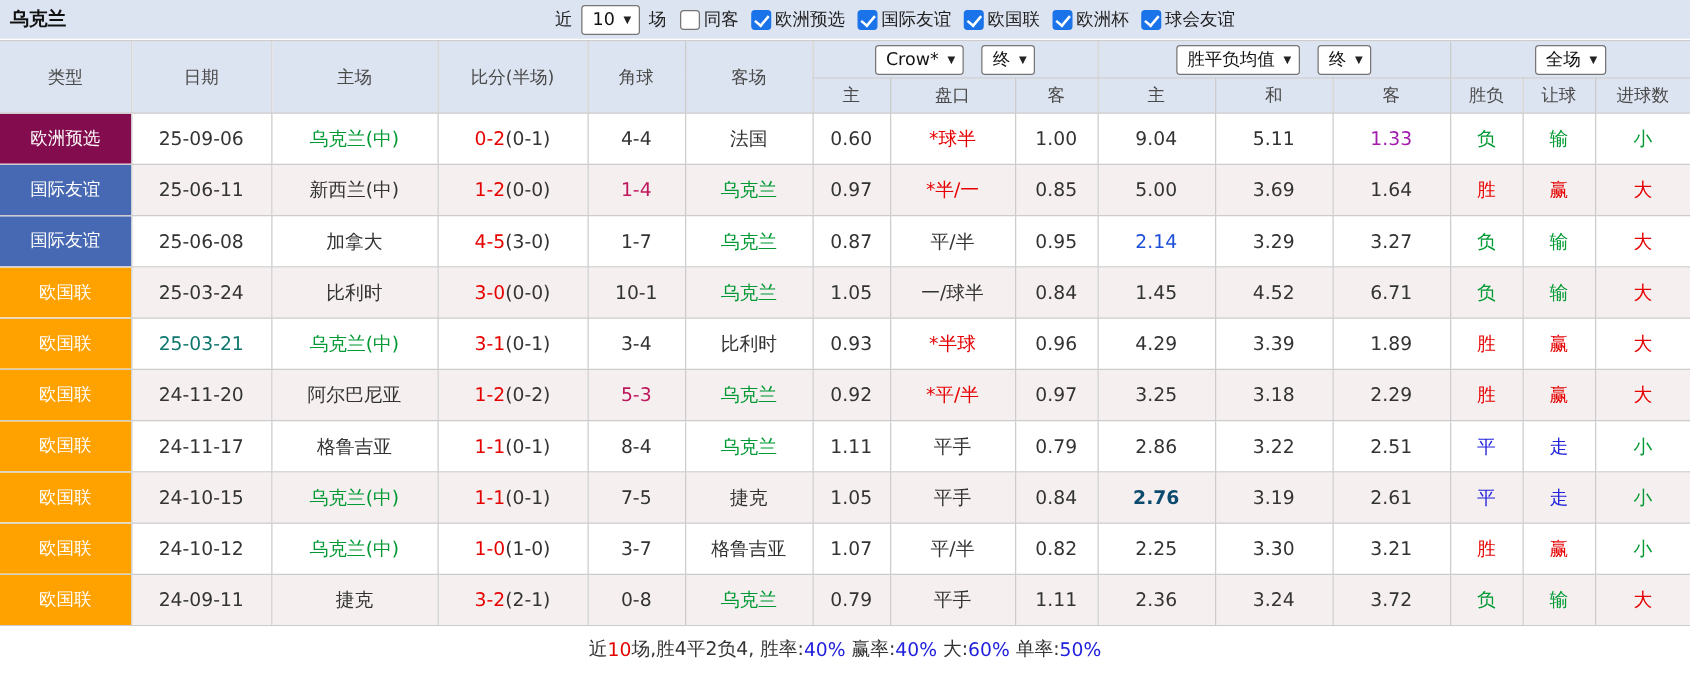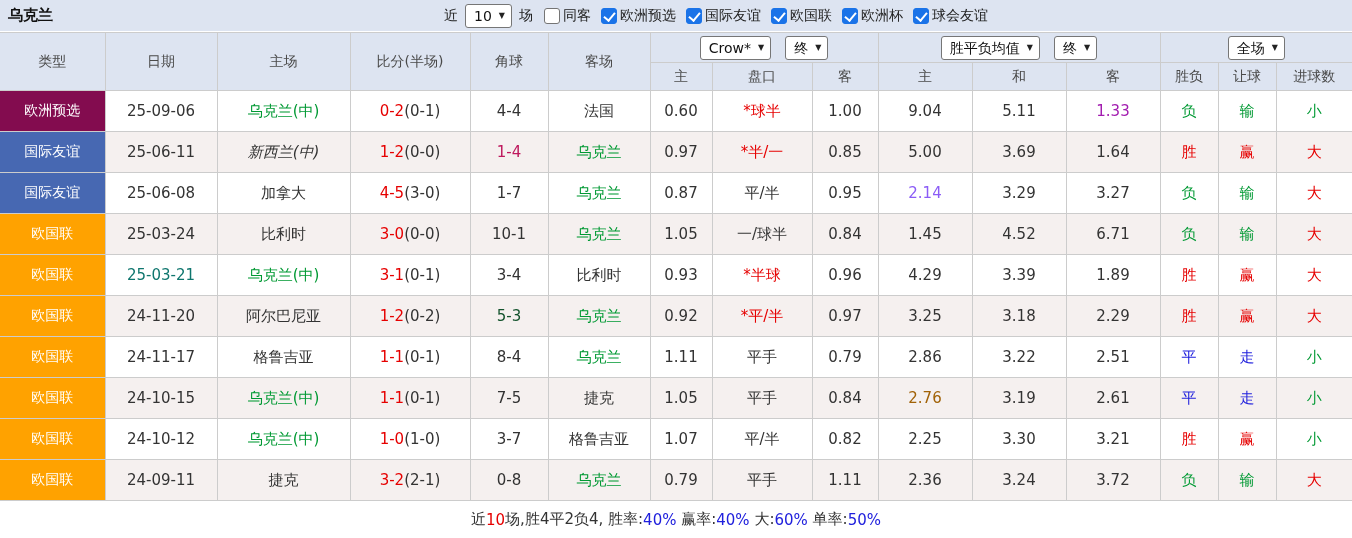--- a/index.html
+++ b/index.html
@@ -236,21 +236,21 @@
         <td style="color: #a21caf;">1.33</td>
         <td style="color: rgb(0, 153, 51);">负</td>
         <td style="color: rgb(0, 153, 51);">输</td>
         <td style="color: rgb(0, 153, 51);">小</td>
       </tr>
       <tr class="alt">
         <td class="type-cell">
           <span class="type-badge" style="background: rgb(71, 104, 178);">国际友谊</span>
         </td>
         <td style="color: rgb(51, 51, 51);">25-06-11</td>
-        <td style="color: rgb(51, 51, 51); font-style: italic;">新西兰(中)</td>
+        <td style="color: rgb(51, 51, 51);">新西兰(中)</td>
         <td><span style="color: rgb(230, 0, 0);">1-2</span><span style="color: rgb(51, 51, 51);">(0-0)</span></td>
         <td style="color: #be185d; margin-top: 48px;">1-4</td>
         <td style="color: rgb(0, 153, 51);">乌克兰</td>
         <td style="color: rgb(51, 51, 51);">0.97</td>
         <td style="color: rgb(230, 0, 0);">*半/一</td>
         <td style="color: rgb(51, 51, 51);">0.85</td>
         <td style="color: rgb(51, 51, 51);">5.00</td>
         <td style="color: rgb(51, 51, 51);">3.69</td>
         <td style="color: rgb(51, 51, 51);">1.64</td>
         <td style="color: rgb(230, 0, 0);">胜</td>
@@ -262,21 +262,21 @@
           <span class="type-badge" style="background: rgb(71, 104, 178);">国际友谊</span>
         </td>
         <td style="color: rgb(51, 51, 51);">25-06-08</td>
         <td style="color: rgb(51, 51, 51);">加拿大</td>
         <td><span style="color: rgb(230, 0, 0);">4-5</span><span style="color: rgb(51, 51, 51);">(3-0)</span></td>
         <td style="color: rgb(51, 51, 51);">1-7</td>
         <td style="color: rgb(0, 153, 51);">乌克兰</td>
         <td style="color: rgb(51, 51, 51);">0.87</td>
         <td style="color: rgb(51, 51, 51);">平/半</td>
         <td style="color: rgb(51, 51, 51);">0.95</td>
-        <td style="color: #8b5cf6;">2.14</td>
+        <td style="color: #1d4ed8;">2.14</td>
         <td style="color: rgb(51, 51, 51);">3.29</td>
         <td style="color: rgb(51, 51, 51);">3.27</td>
         <td style="color: rgb(0, 153, 51);">负</td>
         <td style="color: rgb(0, 153, 51);">输</td>
         <td style="color: rgb(230, 0, 0);">大</td>
       </tr>
       <tr class="alt">
         <td class="type-cell">
           <span class="type-badge" style="background: rgb(255, 162, 0);">欧国联</span>
         </td>
@@ -314,21 +314,21 @@
         <td style="color: rgb(230, 0, 0);">赢</td>
         <td style="color: rgb(230, 0, 0);">大</td>
       </tr>
       <tr class="alt">
         <td class="type-cell">
           <span class="type-badge" style="background: rgb(255, 162, 0);">欧国联</span>
         </td>
         <td style="color: rgb(51, 51, 51);">24-11-20</td>
         <td style="color: rgb(51, 51, 51);">阿尔巴尼亚</td>
         <td><span style="color: rgb(230, 0, 0);">1-2</span><span style="color: rgb(51, 51, 51);">(0-2)</span></td>
-        <td style="color: #14532d;">5-3</td>
+        <td style="color: #be185d;">5-3</td>
         <td style="color: rgb(0, 153, 51);">乌克兰</td>
         <td style="color: rgb(51, 51, 51);">0.92</td>
         <td style="color: rgb(230, 0, 0);">*平/半</td>
         <td style="color: rgb(51, 51, 51);">0.97</td>
         <td style="color: rgb(51, 51, 51);">3.25</td>
         <td style="color: rgb(51, 51, 51);">3.18</td>
         <td style="color: rgb(51, 51, 51);">2.29</td>
         <td style="color: rgb(230, 0, 0);">胜</td>
         <td style="color: rgb(230, 0, 0);">赢</td>
         <td style="color: rgb(230, 0, 0);">大</td>
@@ -357,21 +357,21 @@
           <span class="type-badge" style="background: rgb(255, 162, 0);">欧国联</span>
         </td>
         <td style="color: rgb(51, 51, 51);">24-10-15</td>
         <td style="color: rgb(0, 153, 51);">乌克兰(中)</td>
         <td><span style="color: rgb(230, 0, 0);">1-1</span><span style="color: rgb(51, 51, 51);">(0-1)</span></td>
         <td style="color: rgb(51, 51, 51);">7-5</td>
         <td style="color: rgb(51, 51, 51);">捷克</td>
         <td style="color: rgb(51, 51, 51);">1.05</td>
         <td style="color: rgb(51, 51, 51);">平手</td>
         <td style="color: rgb(51, 51, 51);">0.84</td>
-        <td style="color: #a16207;">2.76</td>
+        <td style="color: #0c4a6e; font-weight: bold;">2.76</td>
         <td style="color: rgb(51, 51, 51);">3.19</td>
         <td style="color: rgb(51, 51, 51);">2.61</td>
         <td style="color: rgb(32, 32, 221);">平</td>
         <td style="color: rgb(32, 32, 221);">走</td>
         <td style="color: rgb(0, 153, 51);">小</td>
       </tr>
       <tr>
         <td class="type-cell">
           <span class="type-badge" style="background: rgb(255, 162, 0);">欧国联</span>
         </td>

